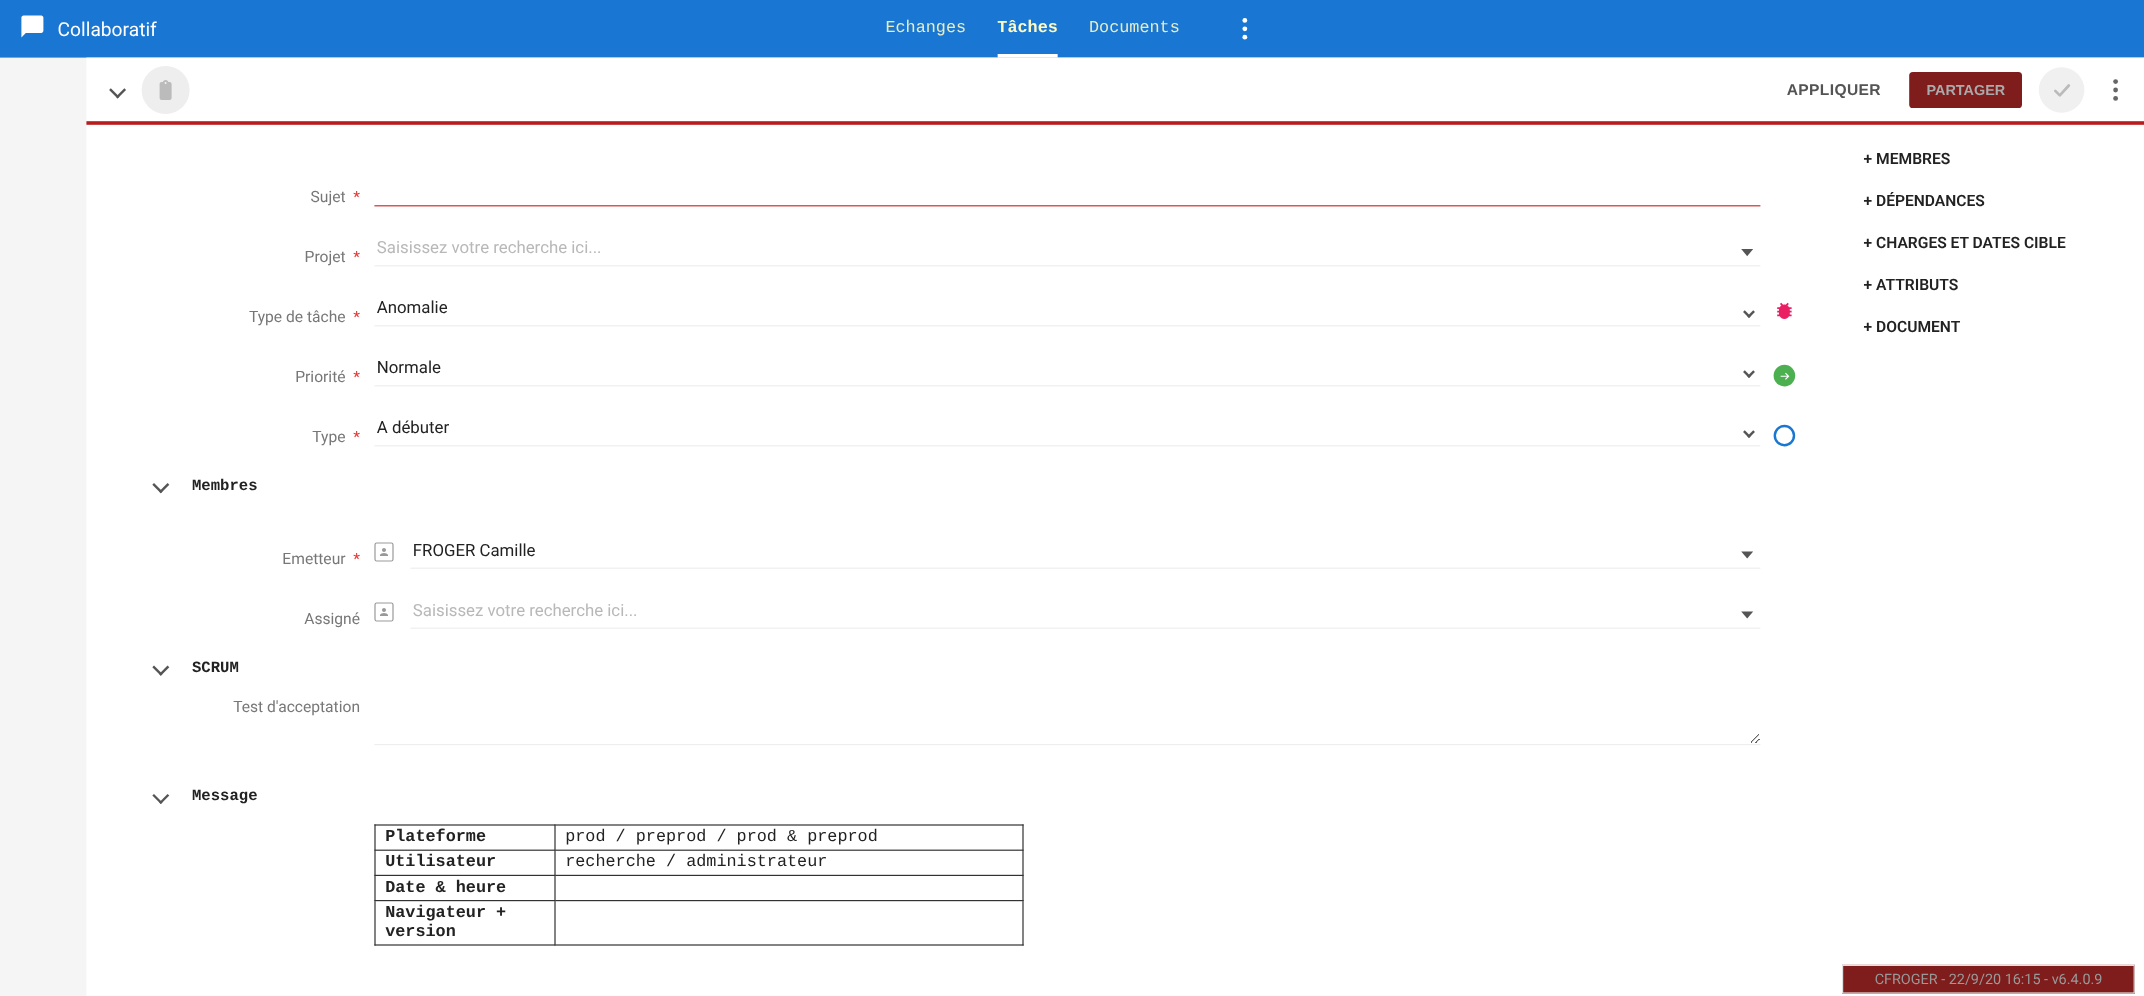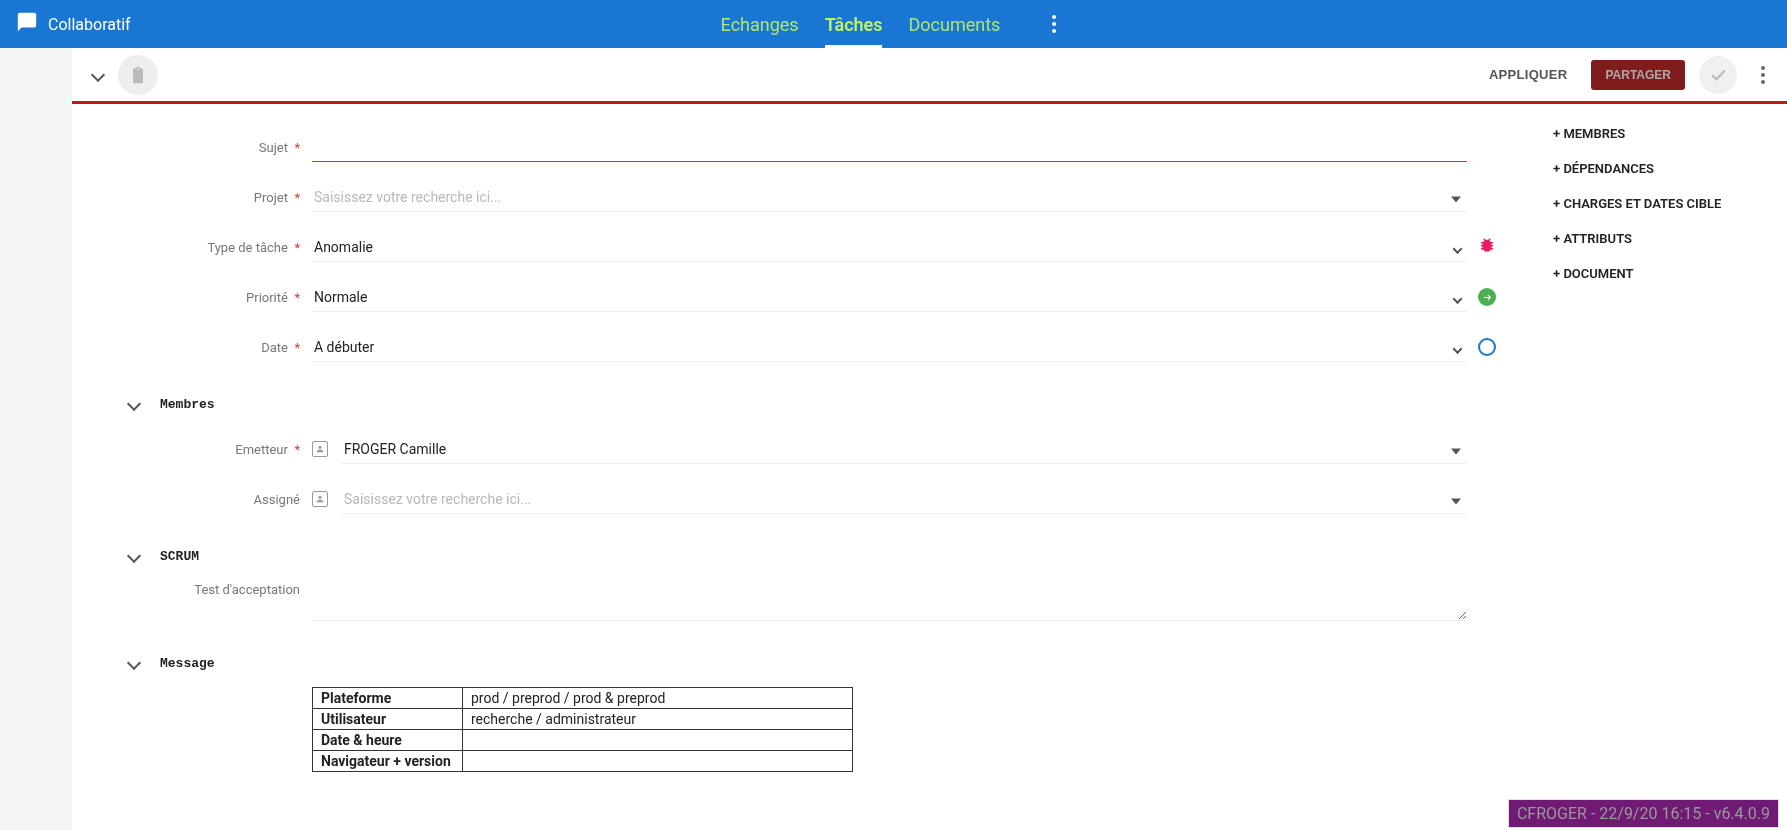--- a/index.html
+++ b/index.html
@@ -21,24 +21,25 @@
   .topbar .nav {
     position:absolute;
     left:50%;
     transform:translateX(-50%);
     display:flex;
     gap:26px;
     height:100%;
     align-items:center;
   }
   .topbar .nav a {
-    color:#bef264; text-decoration:none; font-size:18px;
+    color:#fef9c3; text-decoration:none; font-size:14px;
     height:100%; display:flex; align-items:center;
     position:relative;
     opacity:0.9;
+    font-family:Liberation Mono, monospace;
   }
   .topbar .nav a.active { font-weight:600; opacity:1; }
   .topbar .nav a.active::after {
     content:""; position:absolute; left:0; right:0; bottom:0; height:3px; background:#fff;
   }
   .topbar .vdots { color:#fff; }
 
   .workbench {
     display:flex;
   }
@@ -109,21 +110,21 @@
     display:block;
     font-size:13px;
     font-weight:600;
     color:#222;
     margin-bottom:20px;
     cursor:pointer;
   }
 
   .row {
     display:flex;
-    align-items:center;
+    align-items:flex-end;
     margin-bottom:0;
     min-height:50px;
   }
   .label-col {
     width:210px;
     flex:0 0 210px;
     text-align:right;
     font-size:13px;
     color:#777;
     padding-right:12px;
@@ -180,36 +181,37 @@
   .with-contact { display:flex; align-items:center; }
   .textarea {
     width:100%; min-height:30px; resize:both; border:none; border-bottom:1px solid #eee; outline:none; font-family:inherit; font-size:14px; padding:6px 2px;
   }
   .textarea-wrap { position:relative; padding-bottom:6px; }
   table.msg-table {
     border-collapse:collapse;
     margin-top:4px;
     font-size:14px;
     margin-left:0;
+    font-family:Liberation Mono, monospace;
   }
   table.msg-table td {
     border:1px solid #333;
     padding:2px 8px;
   }
   table.msg-table td:first-child { font-weight:700; width:150px; }
   table.msg-table td:last-child { width:390px; }
 
   .footer-stamp {
     position:fixed;
     right:8px;
     bottom:2px;
-    background:#701a75;
+    background:#7f1d1d;
     border:1px solid #e0e0e0;
-    padding:4px 8px;
-    font-size:16px;
+    padding:4px 26px;
+    font-size:12px;
     color:#999;
   }
 </style>
 </head>
 <body>
 
 <div class="topbar">
   <div class="brand">
     <span class="brand-icon">
       <svg viewBox="0 0 24 24">
@@ -303,21 +305,21 @@
           <div class="icon-slot">
             <span class="arrow-circle">
               <svg viewBox="0 0 24 24">
                   <path d="M4 11h12l-4-4 1.5-1.5L20 12l-6.5 6.5L12 17l4-4H4z"></path>
                 </svg>
             </span>
           </div>
         </div>
 
         <div class="row">
-          <div class="label-col"><span>Date</span>&nbsp;&nbsp;<span class="req">*</span></div>
+          <div class="label-col"><span>Type</span>&nbsp;&nbsp;<span class="req">*</span></div>
           <div class="field-col">
             <div class="select-display">A débuter</div>
             <span class="dropdown-arrow"><i class="chevron chevron-small"></i></span>
           </div>
           <div class="icon-slot">
             <span class="status-circle"></span>
           </div>
         </div>
 
         <div class="section-header">

